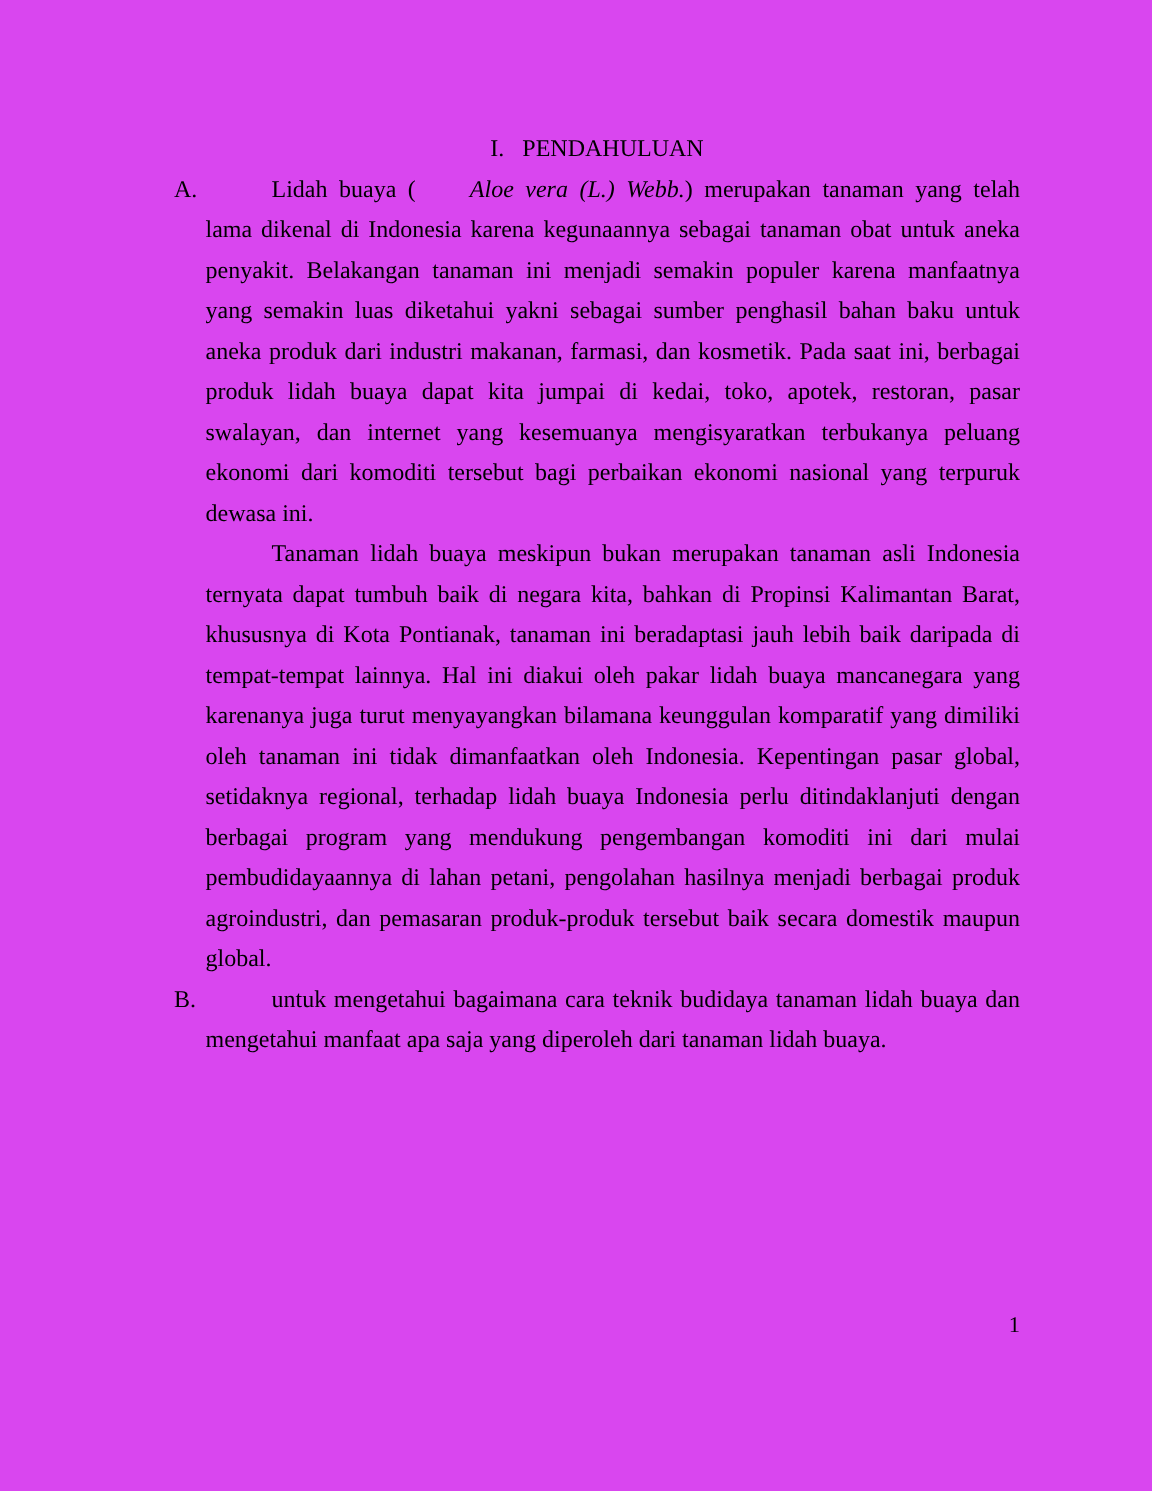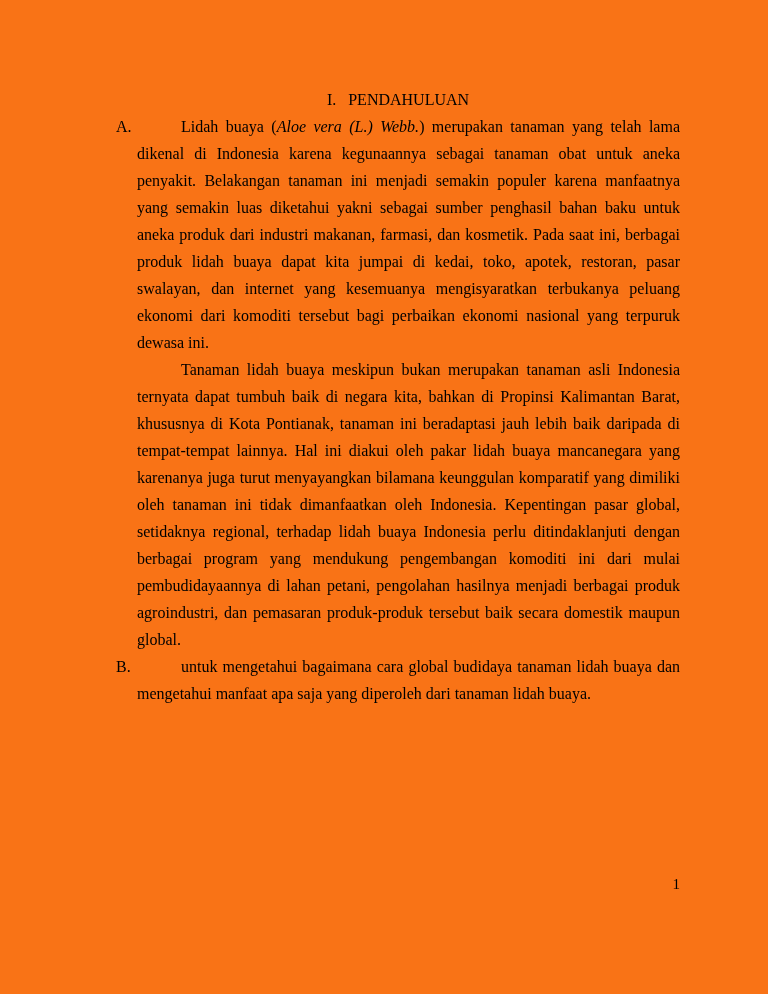--- a/index.html
+++ b/index.html
@@ -11,21 +11,21 @@
     font-size: 16px;
     line-height: 27px;
     color: #000000;
     position: relative;
     overflow: hidden;
   }
   .page {
     position: relative;
     width: 768px;
     height: 994px;
-    background: #f97316;
+    background: #d946ef;
     padding: 86px 88px 0 116px;
   }
   .doc-title {
     font-weight: normal;
     font-size: 16px;
     text-align: center;
     white-space: pre;
   }
   .section {
     position: relative;
@@ -33,21 +33,21 @@
   }
   .section-label {
     position: absolute;
     left: 0;
     top: 0;
   }
   .para {
     text-align: justify;
     text-indent: 44px;
   }
-  .para em { font-style: italic; }
+  .para em { font-style: italic; margin-left: 36px; }
   .page-number {
     position: absolute;
     right: 88px;
     bottom: 96px;
     font-size: 15px;
   }
 </style>
 </head>
 <body>
 
@@ -59,18 +59,18 @@
     <span class="section-label">A.</span>
 
     <p class="para"><span>Lidah buaya (</span><em>Aloe vera (L.) Webb.</em><span>) merupakan tanaman yang telah lama dikenal di Indonesia karena kegunaannya sebagai tanaman obat untuk aneka penyakit. Belakangan tanaman ini menjadi semakin populer karena manfaatnya yang semakin luas diketahui yakni sebagai sumber penghasil bahan baku untuk aneka produk dari industri makanan, farmasi, dan kosmetik. Pada saat ini, berbagai produk lidah buaya dapat kita jumpai di kedai, toko, apotek, restoran, pasar swalayan, dan internet yang kesemuanya mengisyaratkan terbukanya peluang ekonomi dari komoditi tersebut bagi perbaikan ekonomi nasional yang terpuruk dewasa ini.</span></p>
 
     <p class="para">Tanaman lidah buaya meskipun bukan merupakan tanaman asli Indonesia ternyata dapat tumbuh baik di negara kita, bahkan di Propinsi Kalimantan Barat, khususnya di Kota Pontianak, tanaman ini beradaptasi jauh lebih baik daripada di tempat-tempat lainnya. Hal ini diakui oleh pakar lidah buaya mancanegara yang karenanya juga turut menyayangkan bilamana keunggulan komparatif yang dimiliki oleh tanaman ini tidak dimanfaatkan oleh Indonesia. Kepentingan pasar global, setidaknya regional, terhadap lidah buaya Indonesia perlu ditindaklanjuti dengan berbagai program yang mendukung pengembangan komoditi ini dari mulai pembudidayaannya di lahan petani, pengolahan hasilnya menjadi berbagai produk agroindustri, dan pemasaran produk-produk tersebut baik secara domestik maupun global.</p>
   </div>
 
   <div class="section">
     <span class="section-label">B.</span>
 
-    <p class="para">untuk mengetahui bagaimana cara global budidaya tanaman lidah buaya dan mengetahui manfaat apa saja yang diperoleh dari tanaman lidah buaya.</p>
+    <p class="para">untuk mengetahui bagaimana cara teknik budidaya tanaman lidah buaya dan mengetahui manfaat apa saja yang diperoleh dari tanaman lidah buaya.</p>
   </div>
 
   <div class="page-number">1</div>
 
 </div>
 
 </body></html>

